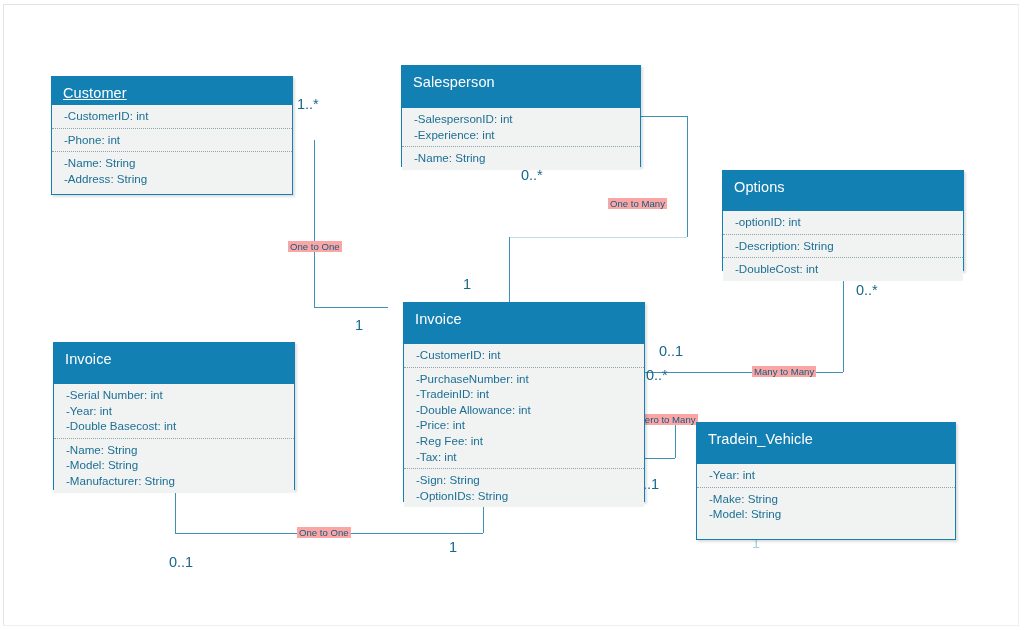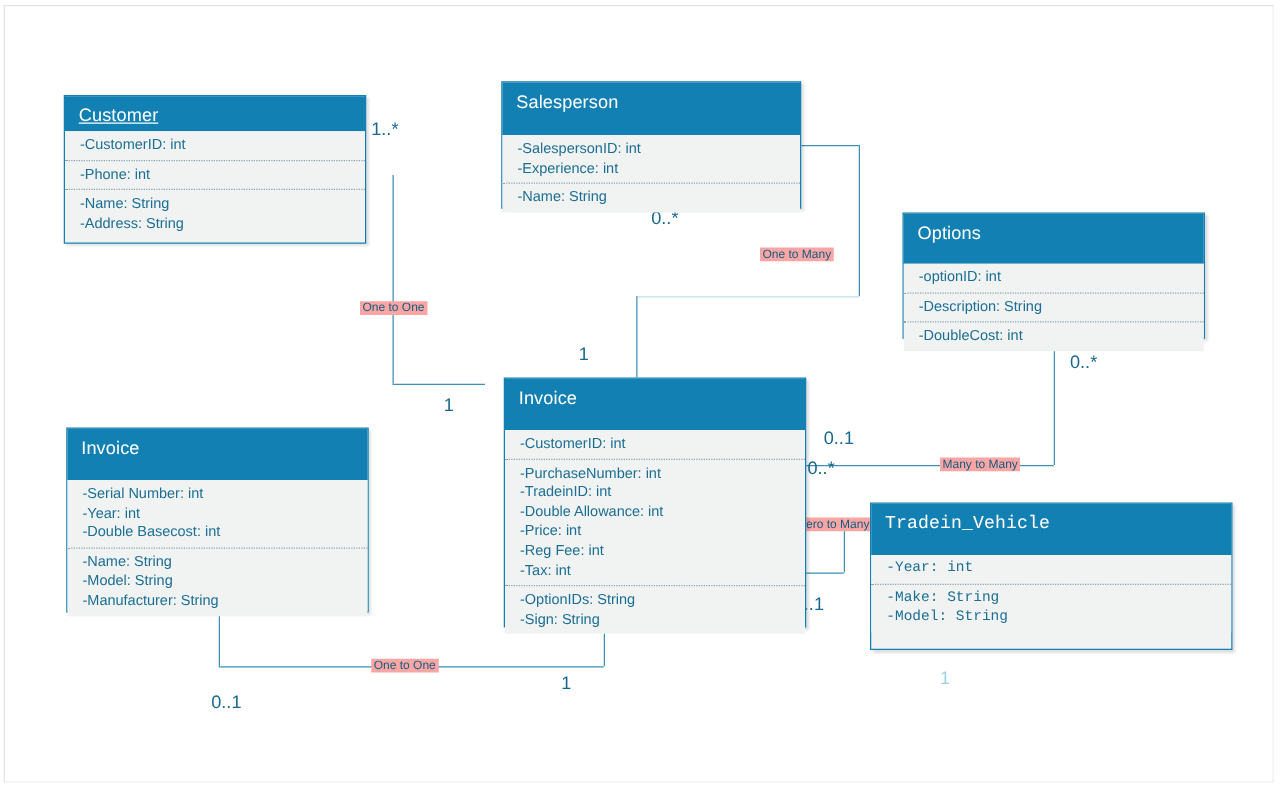--- a/index.html
+++ b/index.html
@@ -212,27 +212,27 @@
       </div>
       <div class="attr-group">
         <div class="attr">-PurchaseNumber: int</div>
         <div class="attr">-TradeinID: int</div>
         <div class="attr">-Double Allowance: int</div>
         <div class="attr">-Price: int</div>
         <div class="attr">-Reg Fee: int</div>
         <div class="attr">-Tax: int</div>
       </div>
       <div class="attr-group">
+        <div class="attr">-Sign: String</div>
         <div class="attr">-OptionIDs: String</div>
-        <div class="attr">-Sign: String</div>
-      </div>
-    </div>
-  </div>
-
-  <div class="uml-class" style="left:696px; top:402px; width:290px; height:118px;font-family:Liberation Mono, monospace;">
+      </div>
+    </div>
+  </div>
+
+  <div class="uml-class" style="left:696px; top:422px; width:260px; height:118px;">
     <div class="uml-header" style="height:41px;">Tradein_Vehicle</div>
     <div class="uml-body">
       <div class="attr-group">
         <div class="attr">-Year: int</div>
       </div>
       <div class="attr-group">
         <div class="attr">-Make: String</div>
         <div class="attr">-Model: String</div>
       </div>
     </div>

